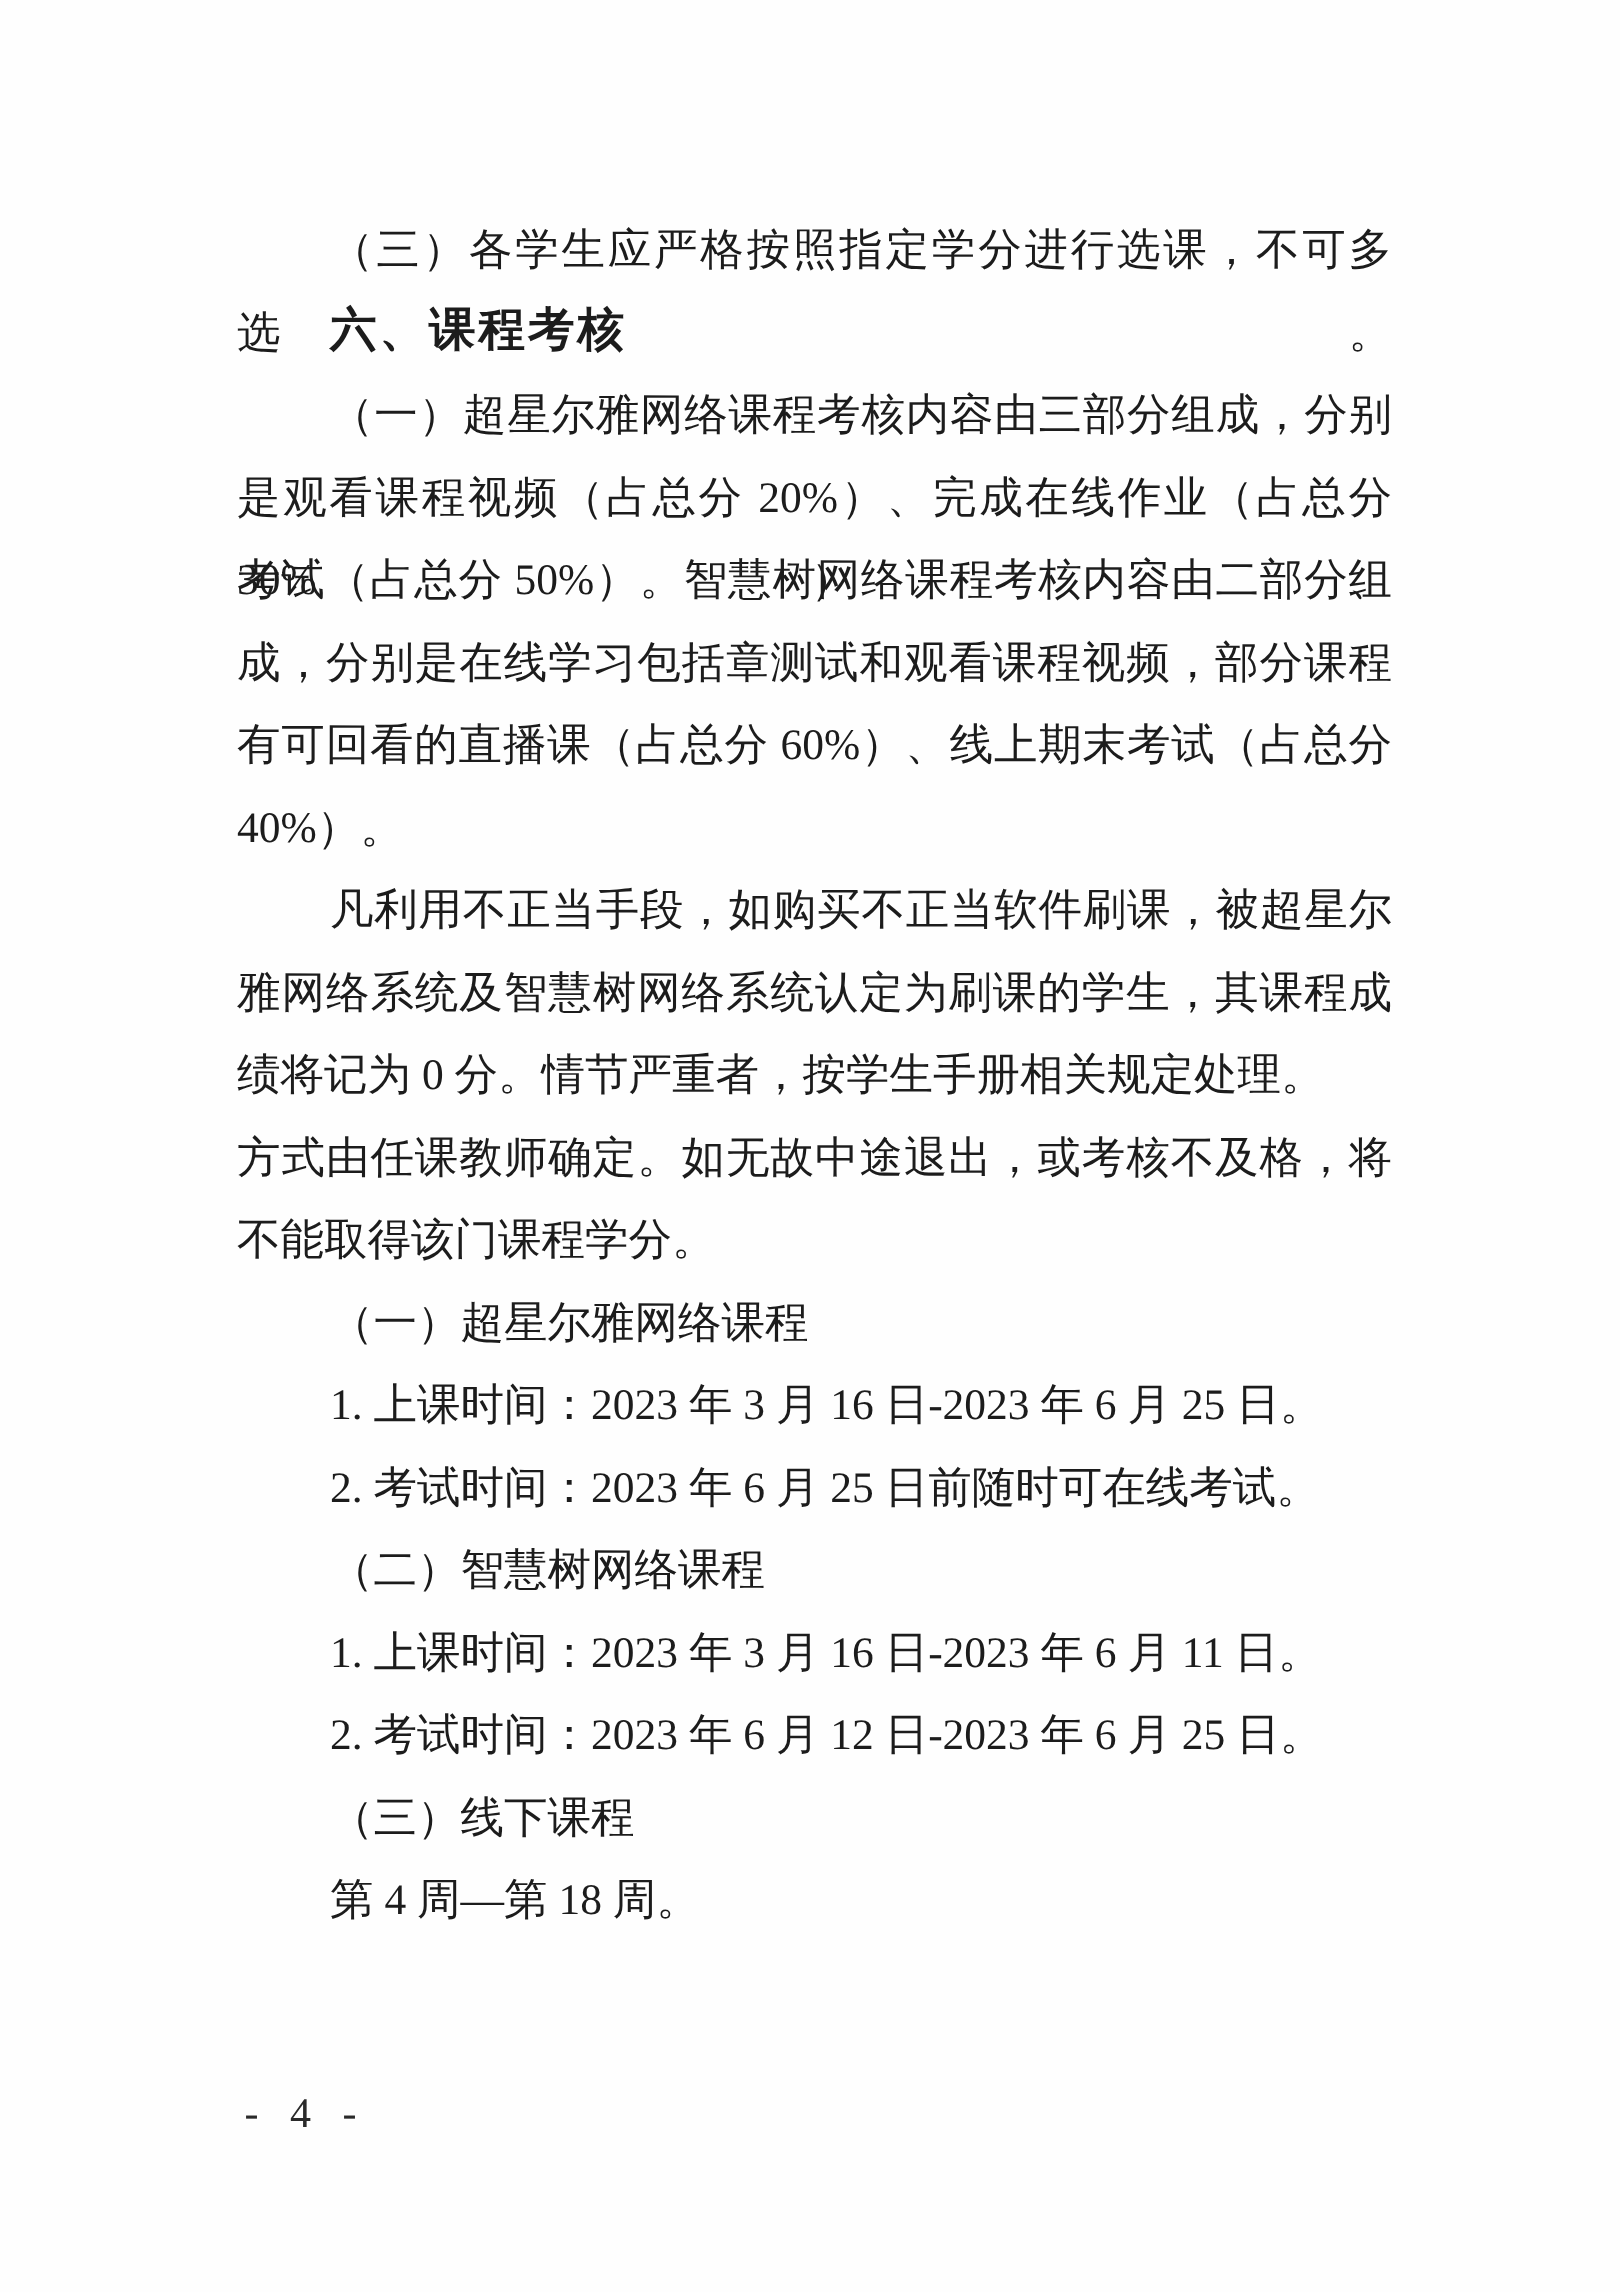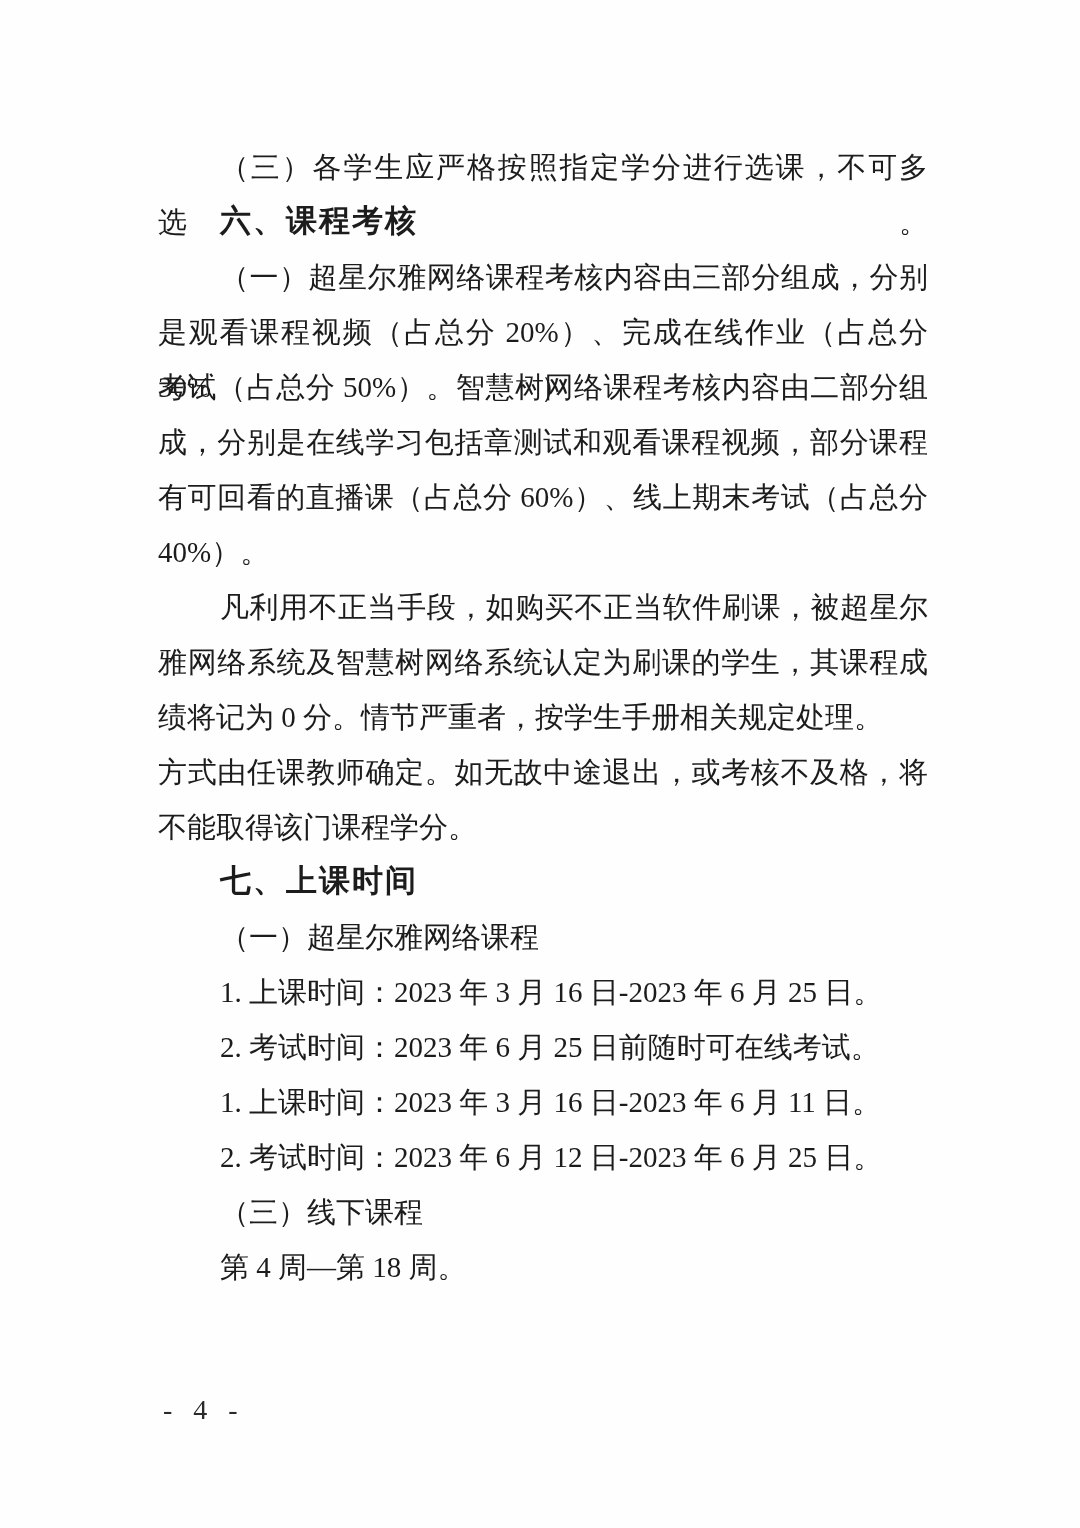--- a/index.html
+++ b/index.html
@@ -60,23 +60,23 @@
     <div class="line justify">是观看课程视频（占总分 20%）、完成在线作业（占总分 30%）、</div>
     <div class="line justify">考试（占总分 50%）。智慧树网络课程考核内容由二部分组</div>
     <div class="line justify">成，分别是在线学习包括章测试和观看课程视频，部分课程</div>
     <div class="line justify">有可回看的直播课（占总分 60%）、线上期末考试（占总分</div>
     <div class="line">40%）。</div>
     <div class="line indent justify">凡利用不正当手段，如购买不正当软件刷课，被超星尔</div>
     <div class="line justify">雅网络系统及智慧树网络系统认定为刷课的学生，其课程成</div>
     <div class="line">绩将记为 0 分。情节严重者，按学生手册相关规定处理。</div>
     <div class="line justify">方式由任课教师确定。如无故中途退出，或考核不及格，将</div>
     <div class="line">不能取得该门课程学分。</div>
-    <div class="line indent heading">七、上课时间</div>
     <div class="line indent">（一）超星尔雅网络课程</div>
     <div class="line indent">1. 上课时间：2023 年 3 月 16 日-2023 年 6 月 25 日。</div>
     <div class="line indent">2. 考试时间：2023 年 6 月 25 日前随时可在线考试。</div>
+    <div class="line indent">（二）智慧树网络课程</div>
     <div class="line indent">1. 上课时间：2023 年 3 月 16 日-2023 年 6 月 11 日。</div>
     <div class="line indent">2. 考试时间：2023 年 6 月 12 日-2023 年 6 月 25 日。</div>
     <div class="line indent">（三）线下课程</div>
     <div class="line indent">第 4 周—第 18 周。</div>
   </div>
   <div class="footer">- 4 -</div>
 </div>
 
 </body></html>

